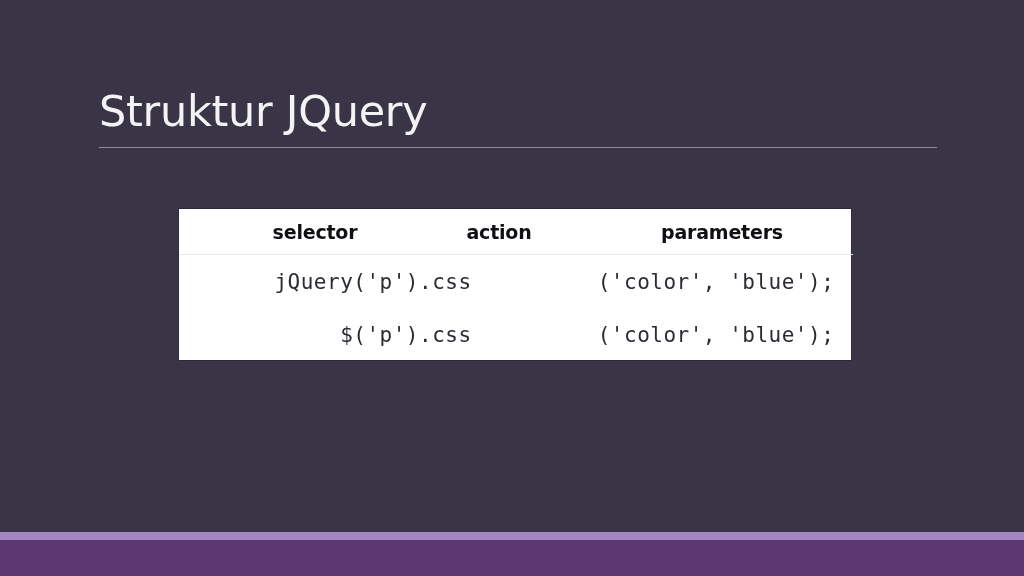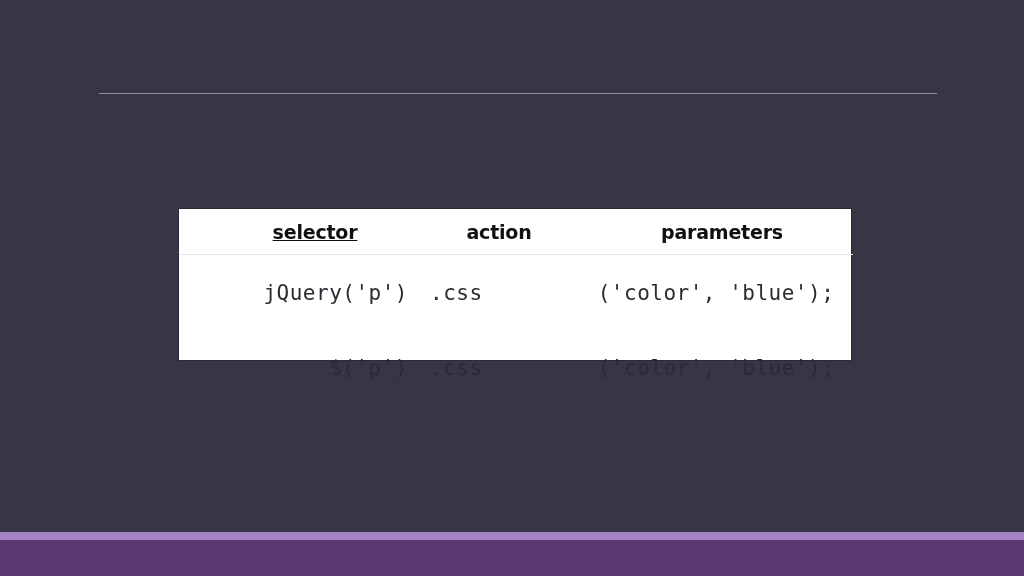--- a/index.html
+++ b/index.html
@@ -69,29 +69,29 @@
     font-size: 19px;
     font-weight: bold;
     color: #101014;
     text-align: center;
     padding: 0;
     height: 45px;
     vertical-align: middle;
     border-bottom: 1px solid #E6E6EA;
     letter-spacing: -0.2px;
   }
-  #figure-table thead th.h-selector { padding-left: 32px; text-decoration: underline; }
+  #figure-table thead th.h-selector { padding-left: 32px; }
   #figure-table thead th.h-params   { padding-left: 12px; }
 
   #figure-table tbody td {
     font-family: "DejaVu Sans Mono", "Liberation Mono", monospace;
     font-size: 21px;
     color: #2B2B33;
     height: 53px;
-    padding: 11px;
+    padding: 0;
     vertical-align: middle;
     letter-spacing: 0.5px;
     white-space: pre;
   }
   td.cell-selector { text-align: right; padding-right: 24px; }
   td.cell-action   { text-align: left;  padding-left: 58px; }
   td.cell-params   { text-align: center;  padding-left: 14px; }
 
   
   #accent-light {
@@ -110,20 +110,21 @@
     height: 36px;
     background: #5B3871;
   }
 </style>
 </head>
 <body>
 
 <div id="slide">
 
   <div id="title-block">
+    <div id="slide-title">Struktur JQuery</div>
     <div id="title-rule"></div>
   </div>
 
   <div id="table-figure">
     <table id="figure-table">
       <colgroup>
         <col class="c-selector">
         <col class="c-action">
         <col class="c-params">
       </colgroup>

